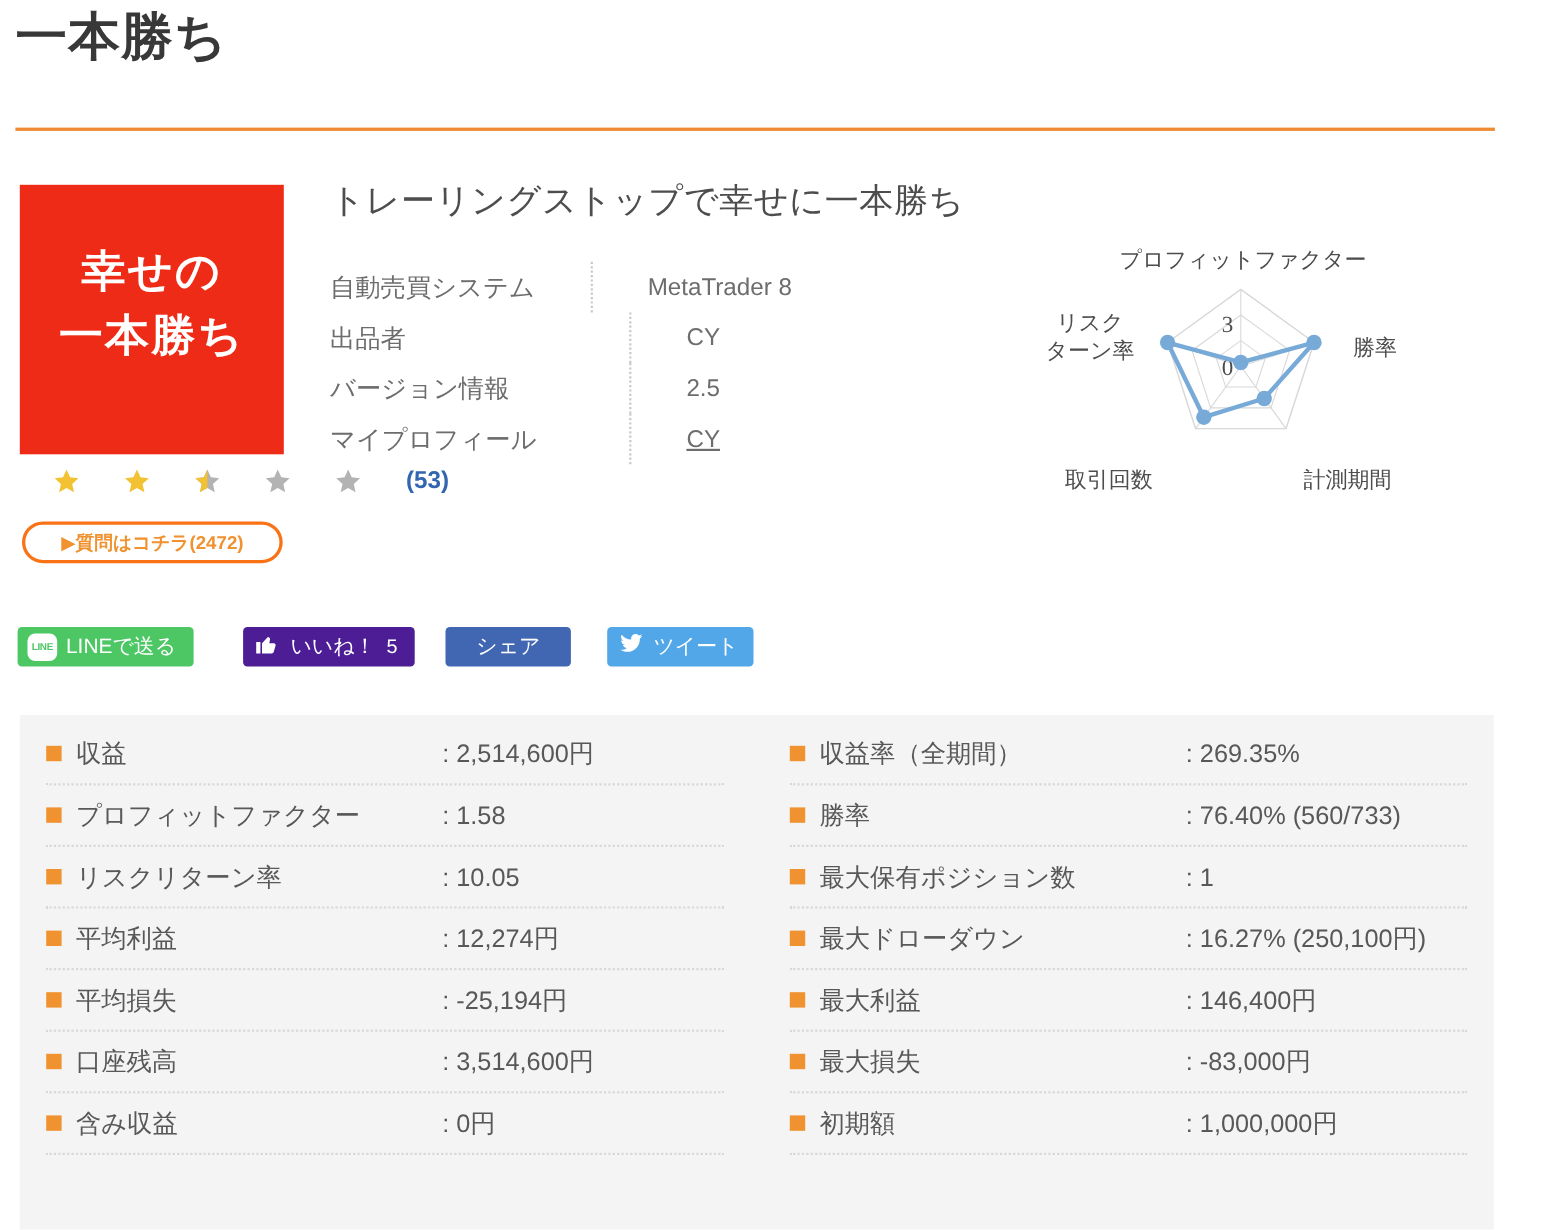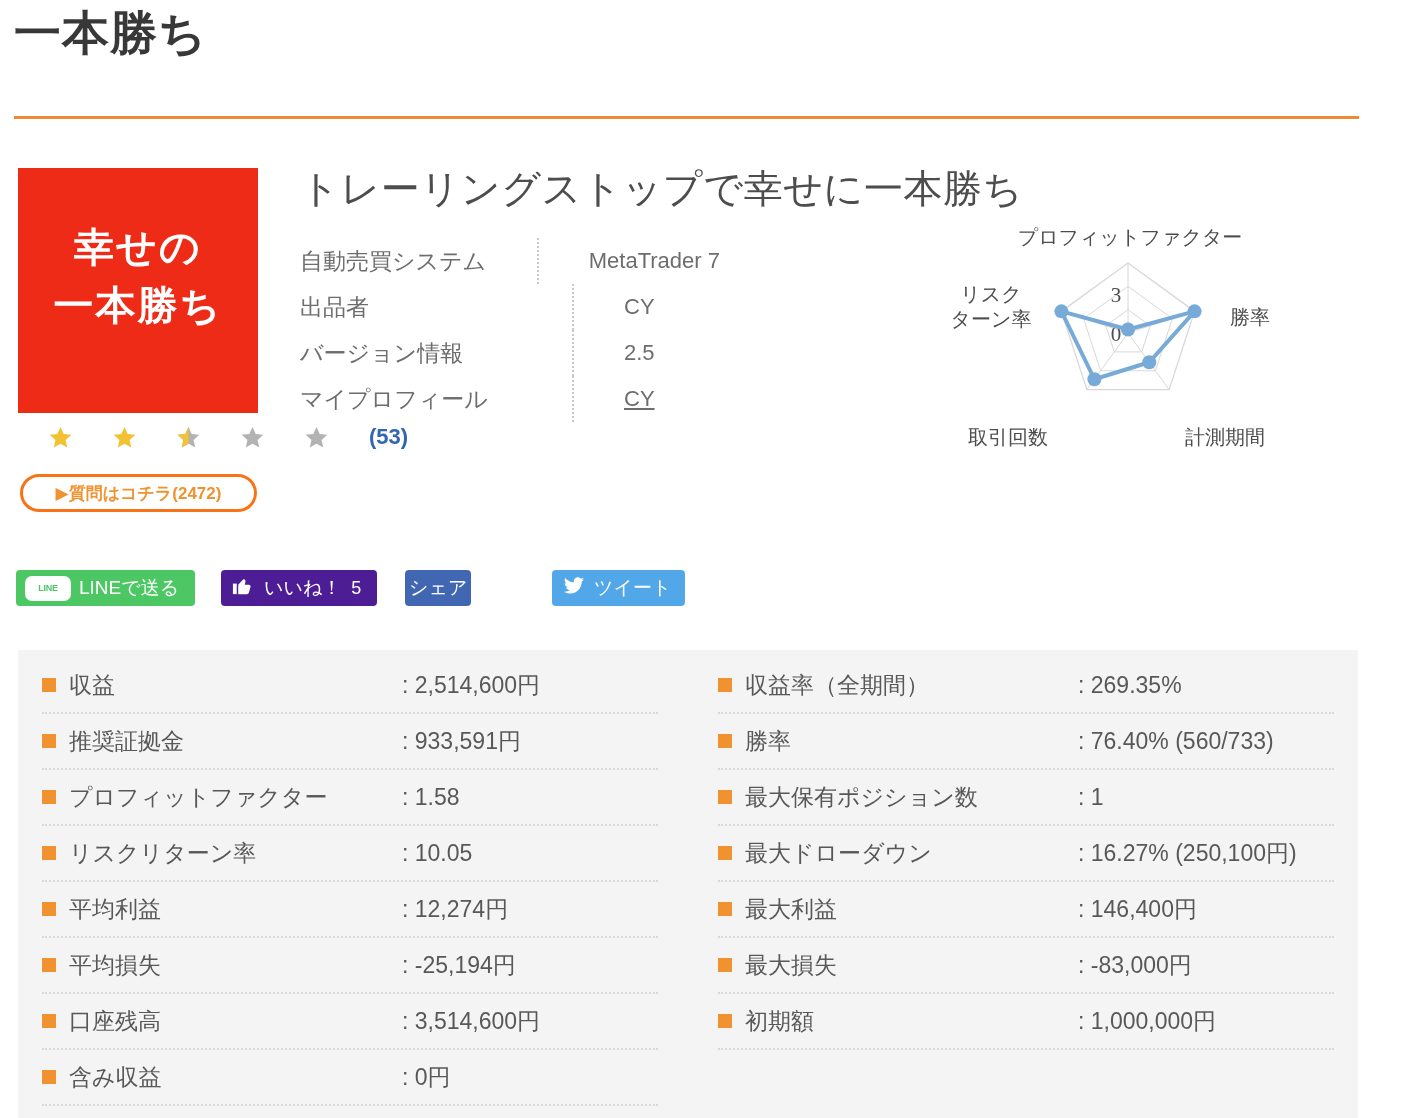--- a/index.html
+++ b/index.html
@@ -104,21 +104,21 @@
     justify-content: center;
     cursor: pointer;
     letter-spacing: 0px;
   }
 
   
   .product-title {
     position: absolute;
     left: 300px;
     top: 162px;
-    font-size: 39px;
+    font-size: 31px;
     color: #4d4d4d;
     letter-spacing: 0.5px;
   }
   .info-table {
     position: absolute;
     left: 300px;
     top: 238px;
     width: 420px;
   }
   .info-row {
@@ -179,24 +179,24 @@
     display: flex;
     align-items: center;
     border-radius: 4px;
     color: #fff;
     font-size: 19px;
     cursor: pointer;
     white-space: nowrap;
   }
   .btn-line { left: 0; background: #4cc764; padding: 0 16px 0 9px; gap: 8px; }
   .btn-fb-like { left: 205px; background: #4c1d95; padding: 0 16px 0 10px; gap: 10px; }
-  .btn-fb-share { left: 389px; background: #4267b2; padding: 0 4px; }
+  .btn-fb-share { left: 389px; background: #4267b2; padding: 0 28px; }
   .btn-tw { left: 536px; background: #51a7e8; padding: 0 14px 0 10px; gap: 8px; }
   .line-badge {
-    width: 46px; height: 25px; background: #fff; border-radius: 7px;
+    width: 27px; height: 25px; background: #fff; border-radius: 7px;
     display: flex; align-items: center; justify-content: center;
     color: #4cc764; font-size: 9px; font-weight: bold; letter-spacing: -0.3px;
   }
   .like-count { font-size: 18px; }
 
   
   .stats-panel {
     position: absolute;
     left: 18px;
     top: 650px;
@@ -291,21 +291,21 @@
   <div class="q-button">
     <span>▶質問はコチラ(2472)</span>
   </div>
 
   <div class="product-title">トレーリングストップで幸せに一本勝ち</div>
 
   <div class="info-table">
     <div class="info-row">
       <div class="info-label">自動売買システム</div>
       <div class="info-divider"></div>
-      <div class="info-value">MetaTrader 7</div>
+      <div class="info-value">MetaTrader 8</div>
     </div>
     <div class="info-row">
       <div class="info-label">出品者</div>
       <div class="info-divider"></div>
       <div class="info-value">CY</div>
     </div>
     <div class="info-row">
       <div class="info-label">バージョン情報</div>
       <div class="info-divider"></div>
       <div class="info-value">2.5</div>
@@ -380,25 +380,20 @@
 
   <div class="stats-panel">
     <div class="stats-col" id="stats-col-left">
         <div class="stat-row">
           <span class="stat-bullet" style="background: rgb(240, 146, 47);"></span>
           <span class="stat-label">収益</span>
           <span class="stat-value">: 2,514,600円</span>
         </div>
         <div class="stat-row">
           <span class="stat-bullet" style="background: rgb(240, 146, 47);"></span>
-          <span class="stat-label">推奨証拠金</span>
-          <span class="stat-value">: 933,591円</span>
-        </div>
-        <div class="stat-row">
-          <span class="stat-bullet" style="background: rgb(240, 146, 47);"></span>
           <span class="stat-label">プロフィットファクター</span>
           <span class="stat-value">: 1.58</span>
         </div>
         <div class="stat-row">
           <span class="stat-bullet" style="background: rgb(240, 146, 47);"></span>
           <span class="stat-label">リスクリターン率</span>
           <span class="stat-value">: 10.05</span>
         </div>
         <div class="stat-row">
           <span class="stat-bullet" style="background: rgb(240, 146, 47);"></span>

